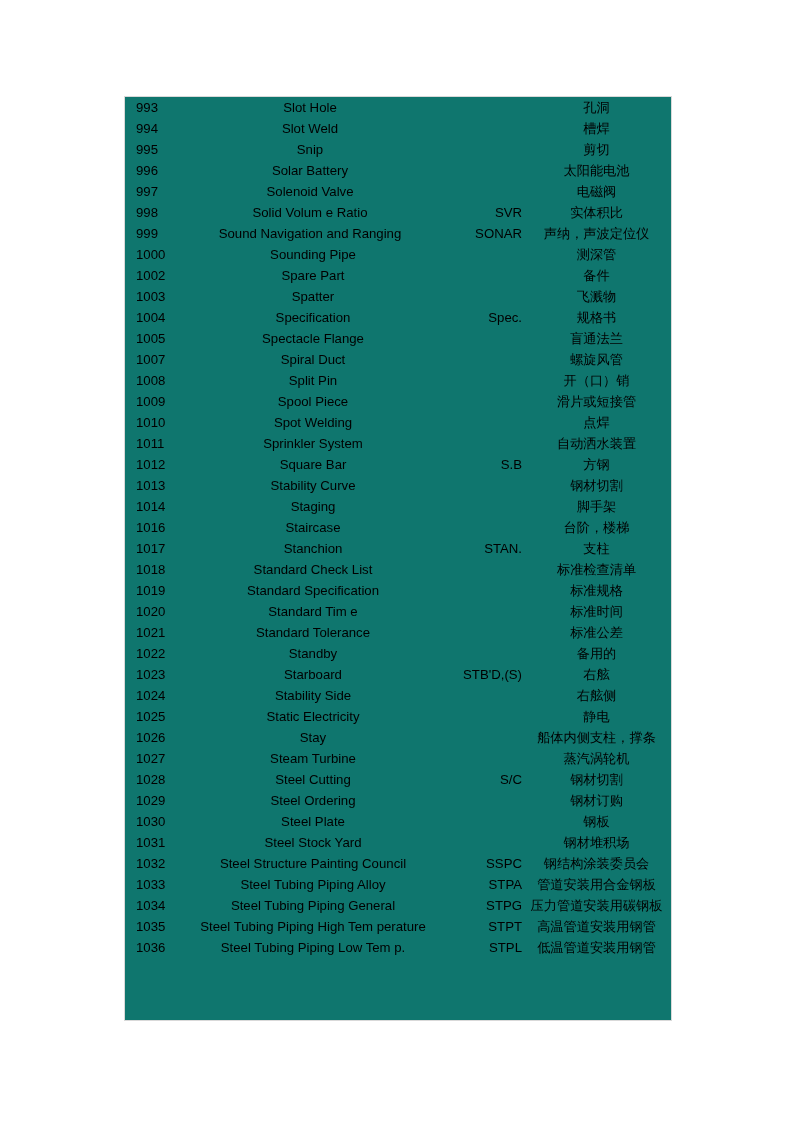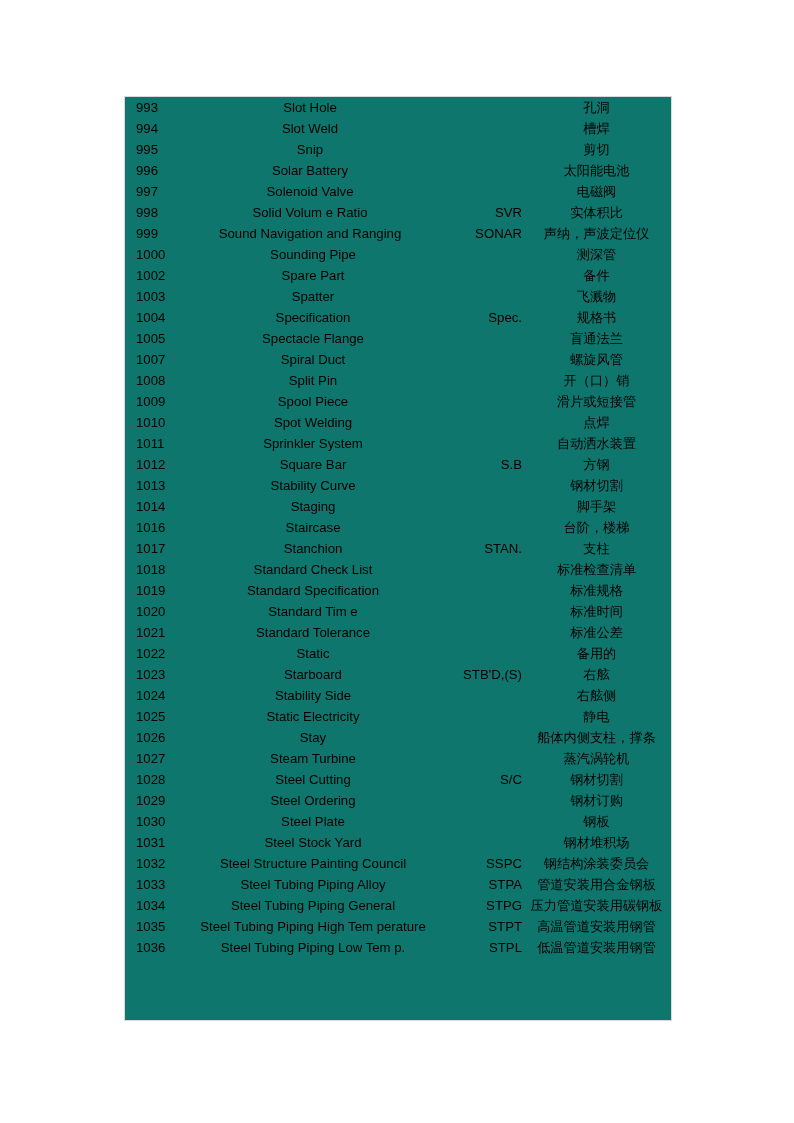--- a/index.html
+++ b/index.html
@@ -245,21 +245,21 @@
             <td class="cell cell-gloss">标准时间</td>
           </tr>
           <tr class="glossary-row wide-index">
             <td class="cell cell-index">1021</td>
             <td class="cell cell-term">Standard Tolerance</td>
             <td class="cell cell-abbr"></td>
             <td class="cell cell-gloss">标准公差</td>
           </tr>
           <tr class="glossary-row wide-index">
             <td class="cell cell-index">1022</td>
-            <td class="cell cell-term">Static</td>
+            <td class="cell cell-term">Standby</td>
             <td class="cell cell-abbr"></td>
             <td class="cell cell-gloss">备用的</td>
           </tr>
           <tr class="glossary-row wide-index">
             <td class="cell cell-index">1023</td>
             <td class="cell cell-term">Starboard</td>
             <td class="cell cell-abbr">STB'D,(S)</td>
             <td class="cell cell-gloss">右舷</td>
           </tr>
           <tr class="glossary-row wide-index">

